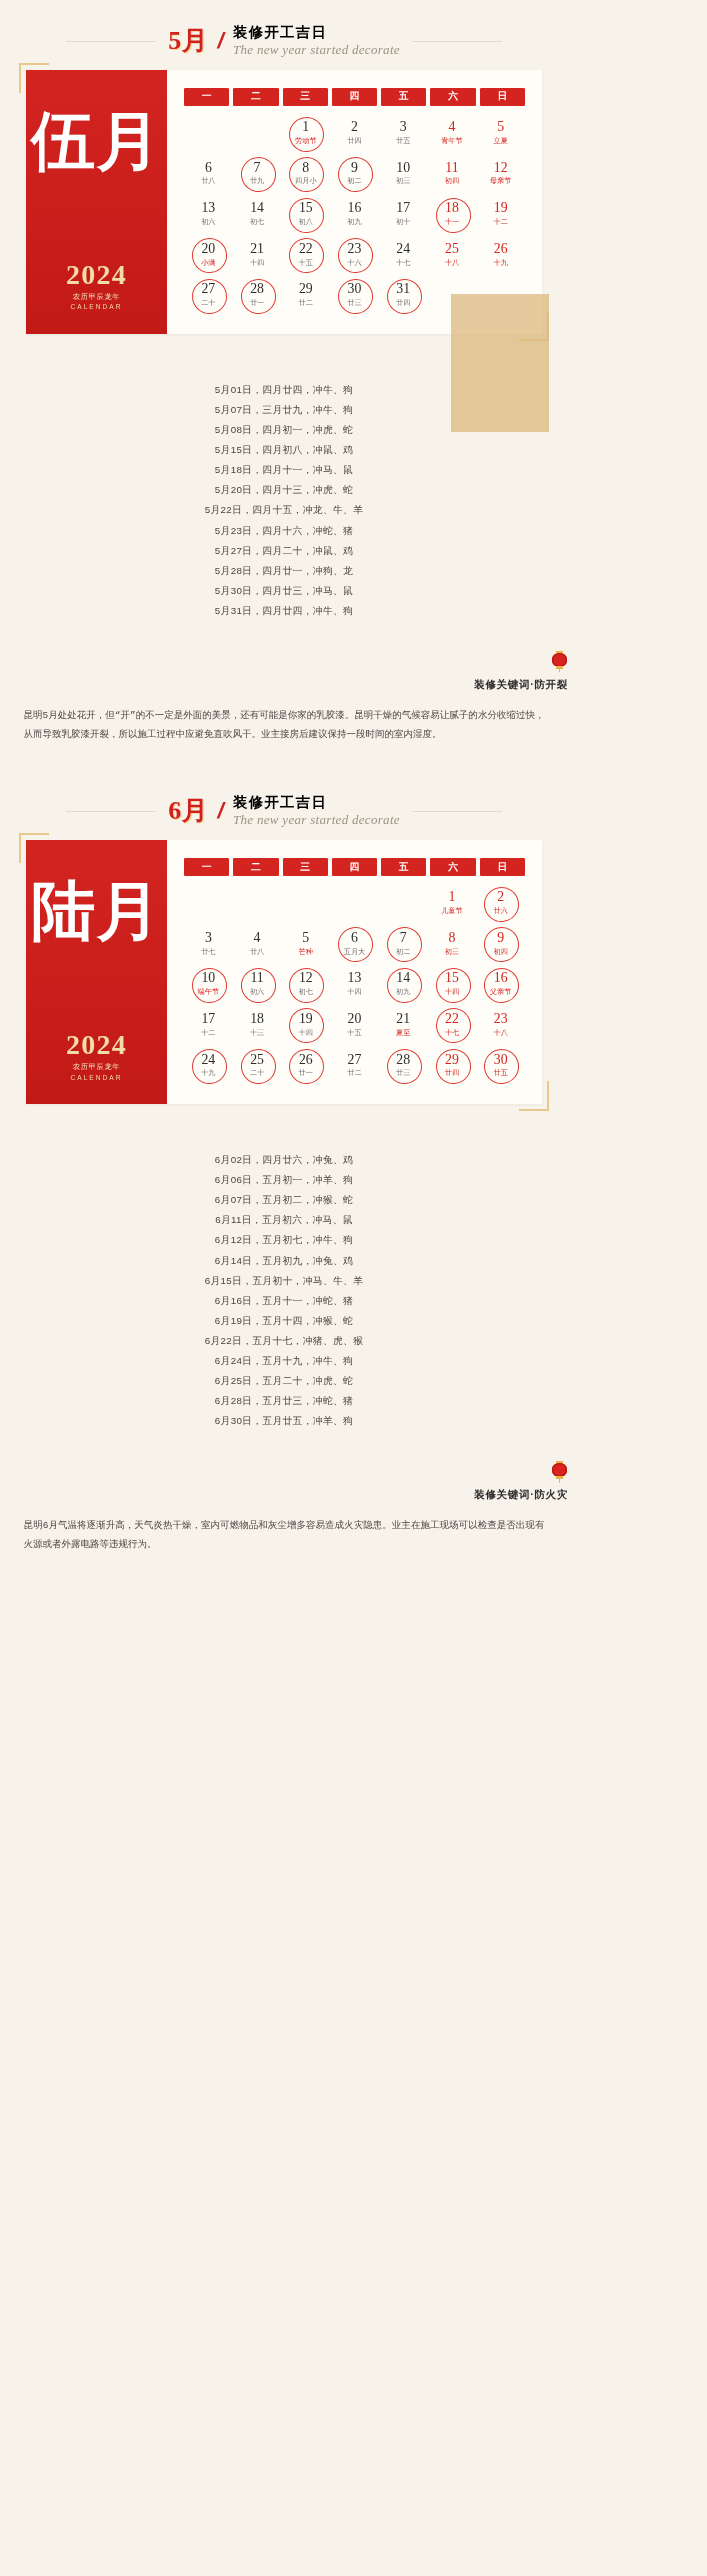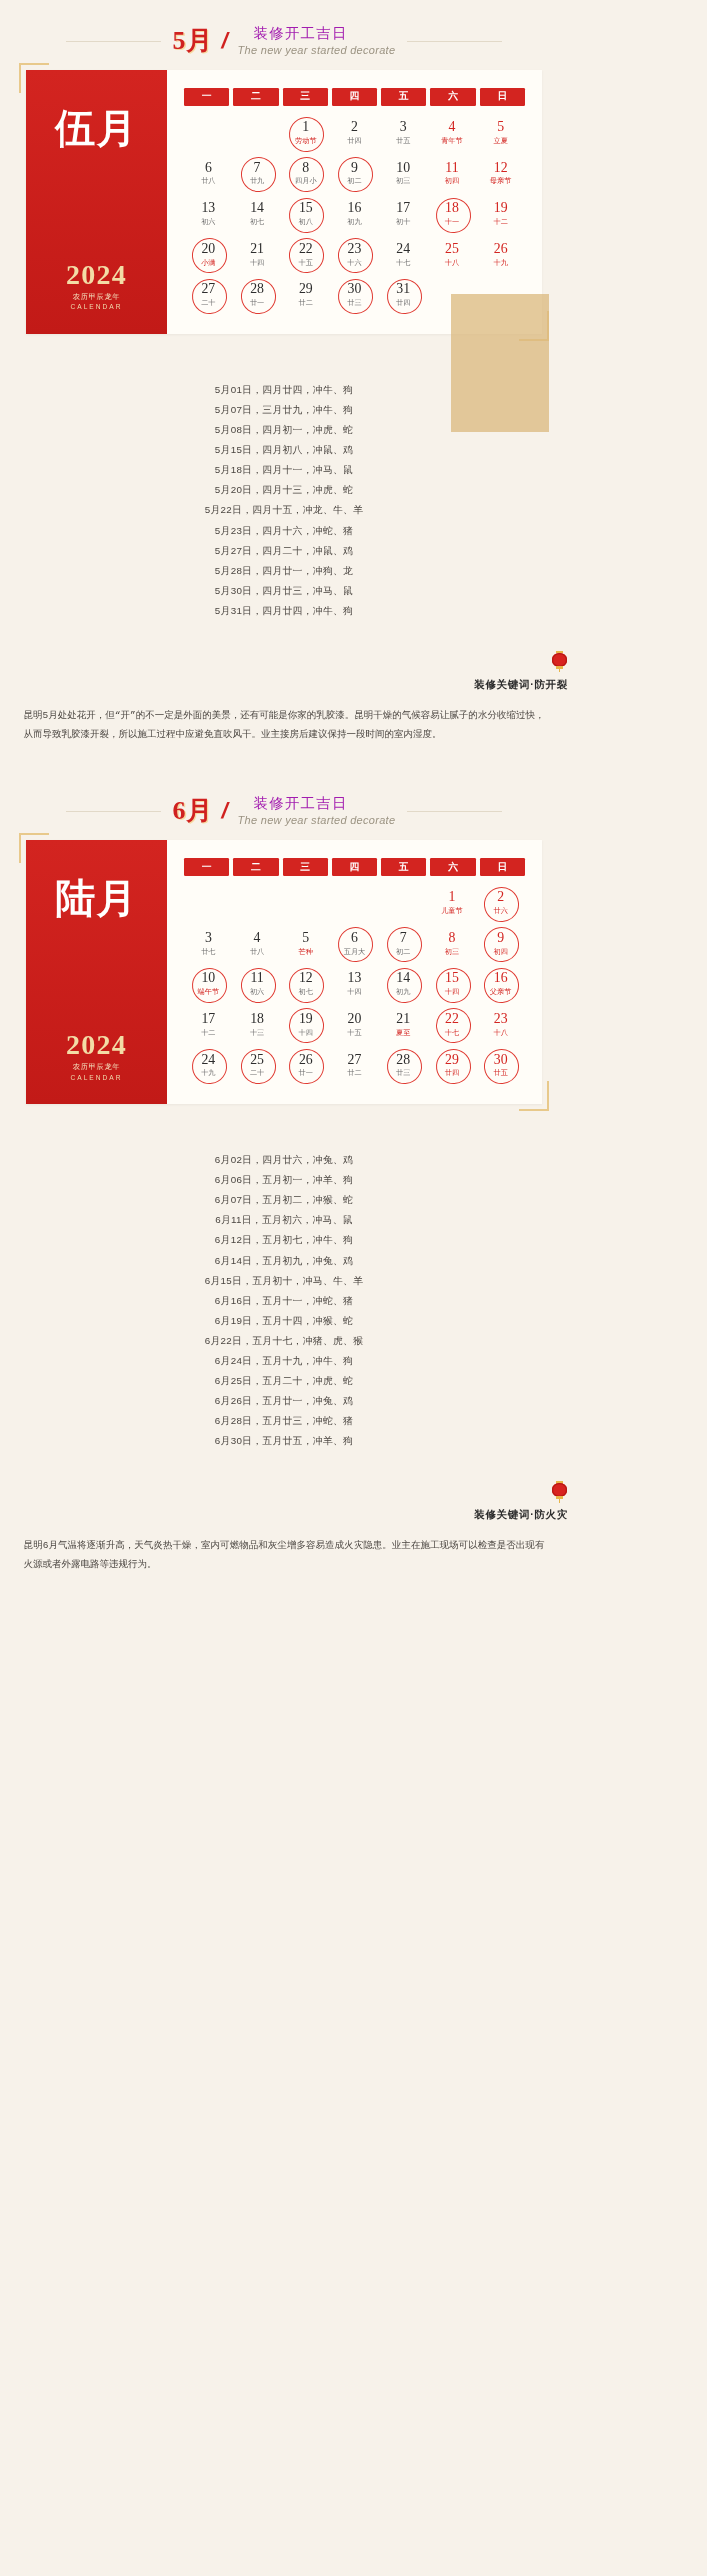--- a/index.html
+++ b/index.html
@@ -36,22 +36,22 @@
     font-family:"Liberation Serif", serif;
     font-weight:bold;
     font-size:26px;
     color:#d0211f;
     letter-spacing:0.7px;
     position:relative;
     text-shadow: 1.3px 1.3px 0 #f6d9a0;
   }
   .slash { color:#d0211f; font-size:22px; font-weight:bold; transform:skewX(-12deg); }
   .hdr-right { display:flex; flex-direction:column; line-height:1.15; }
-  .hdr-cn { font-size:14.4px; font-weight:normal; color:#a21caf; letter-spacing:1.3px;margin-left:16px; }
-  .hdr-en { font-size:11px; color:#9b9382; font-style:italic; letter-spacing:0.3px; margin-top:2px;}
+  .hdr-cn { font-size:14.4px; font-weight:bold; color:#000000; letter-spacing:1.3px; }
+  .hdr-en { font-size:13px; color:#9b9382; font-style:italic; letter-spacing:0.3px; margin-top:2px;font-family:Liberation Serif, serif;}
 
   
   .card-wrap {
     position:relative;
     margin: 7.9px 26px 0 26px;
     padding: 0;
   }
   .corner {
     position:absolute; width:30px; height:30px; border:2px solid #e8c98b;
   }
@@ -66,21 +66,21 @@
   .cal-left {
     width:141px;
     background: linear-gradient(180deg,#d32420 0%, #c21a17 100%);
     color:#fff;
     position:relative;
     display:flex; flex-direction:column; align-items:center;
     padding-top: 38px;
   }
   .cal-left .cn-month {
     font-family:"Liberation Serif", serif;
-    font-size:40px; font-weight:bold;
+    font-size:64px; font-weight:bold;
     line-height:1.05;
     letter-spacing:1.3px;
     text-align:center;
     color:#fff;
   }
   .cal-left .logo {
     position:absolute; bottom:23.6px; left:0; right:0; text-align:center;
   }
   .logo .year {
     font-family:"Liberation Serif", serif;
@@ -537,21 +537,20 @@
         <div class="line">6月07日，五月初二，冲猴、蛇</div>
         <div class="line">6月11日，五月初六，冲马、鼠</div>
         <div class="line">6月12日，五月初七，冲牛、狗</div>
         <div class="line">6月14日，五月初九，冲兔、鸡</div>
         <div class="line">6月15日，五月初十，冲马、牛、羊</div>
         <div class="line">6月16日，五月十一，冲蛇、猪</div>
         <div class="line">6月19日，五月十四，冲猴、蛇</div>
         <div class="line">6月22日，五月十七，冲猪、虎、猴</div>
         <div class="line">6月24日，五月十九，冲牛、狗</div>
         <div class="line">6月25日，五月二十，冲虎、蛇</div>
-        <div class="line">6月26日，五月廿一，冲兔、鸡</div>
         <div class="line">6月28日，五月廿三，冲蛇、猪</div>
         <div class="line">6月30日，五月廿五，冲羊、狗</div>
       </div>
 
     <div class="keyword">
       <span class="lantern">
         <span class="cap"></span><span class="body"></span><span class="base"></span><span class="tassel"></span>
       </span>
       <div class="kw-text">装修关键词·防火灾</div>
     </div>

